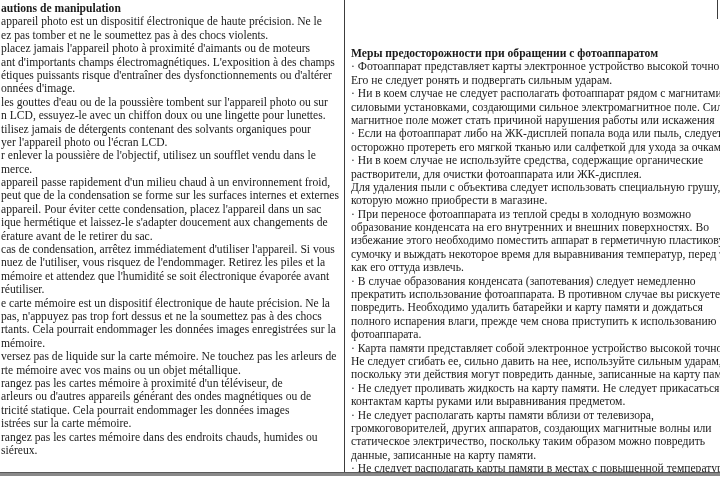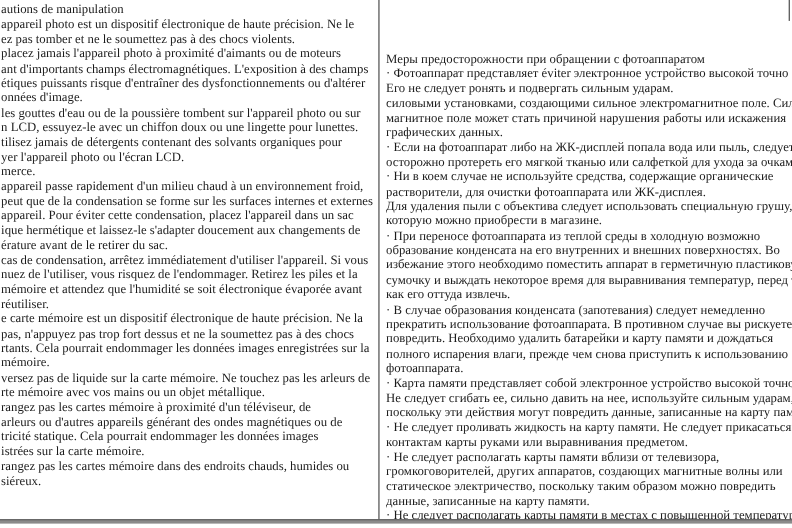--- a/index.html
+++ b/index.html
@@ -22,21 +22,21 @@
     font-size: 11.6px;
     overflow: hidden;
   }
   .col-left  { left: 1px;   width: 342px; height: 471px; }
   .col-right { left: 351px; width: 369px; height: 471px; margin-top: 45px; }
   .line {
     white-space: nowrap;
     height: 13.4px;
     line-height: 13.4px;
   }
-  .heading { font-weight: normal; }
+  .heading { font-weight: bold; }
   .divider {
     position: absolute;
     left: 344px;
     top: 0;
     width: 1px;
     height: 473px;
     background: #3c3c3c;
   }
   .bottom-border {
     position: absolute;
@@ -67,20 +67,21 @@
         <div class="line">appareil photo est un dispositif électronique de haute précision. Ne le</div>
         <div class="line">ez pas tomber et ne le soumettez pas à des chocs violents.</div>
         <div class="line">placez jamais l'appareil photo à proximité d'aimants ou de moteurs</div>
         <div class="line">ant d'importants champs électromagnétiques. L'exposition à des champs</div>
         <div class="line">étiques puissants risque d'entraîner des dysfonctionnements ou d'altérer</div>
         <div class="line">onnées d'image.</div>
         <div class="line">les gouttes d'eau ou de la poussière tombent sur l'appareil photo ou sur</div>
         <div class="line">n LCD, essuyez-le avec un chiffon doux ou une lingette pour lunettes.</div>
         <div class="line">tilisez jamais de détergents contenant des solvants organiques pour</div>
         <div class="line">yer l'appareil photo ou l'écran LCD.</div>
+        <div class="line">r enlever la poussière de l'objectif, utilisez un soufflet vendu dans le</div>
         <div class="line">merce.</div>
         <div class="line">appareil passe rapidement d'un milieu chaud à un environnement froid,</div>
         <div class="line">peut que de la condensation se forme sur les surfaces internes et externes</div>
         <div class="line">appareil. Pour éviter cette condensation, placez l'appareil dans un sac</div>
         <div class="line">ique hermétique et laissez-le s'adapter doucement aux changements de</div>
         <div class="line">érature avant de le retirer du sac.</div>
         <div class="line">cas de condensation, arrêtez immédiatement d'utiliser l'appareil. Si vous</div>
         <div class="line">nuez de l'utiliser, vous risquez de l'endommager. Retirez les piles et la</div>
         <div class="line">mémoire et attendez que l'humidité se soit électronique évaporée avant</div>
         <div class="line">réutiliser.</div>
@@ -97,25 +98,25 @@
         <div class="line">rangez pas les cartes mémoire dans des endroits chauds, humides ou</div>
         <div class="line">siéreux.</div>
       </div>
   </div>
 
   <div class="divider"></div>
 
   <div class="col col-right">
     <div class="line heading">Меры предосторожности при обращении с фотоаппаратом</div>
     <div>
-        <div class="line">· Фотоаппарат представляет éviter электронное устройство высокой точно</div>
+        <div class="line">· Фотоаппарат представляет карты электронное устройство высокой точно</div>
         <div class="line">Его не следует ронять и подвергать сильным ударам.</div>
+        <div class="line">· Ни в коем случае не следует располагать фотоаппарат рядом с магнитами</div>
         <div class="line">силовыми установками, создающими сильное электромагнитное поле. Сил</div>
         <div class="line">магнитное поле может стать причиной нарушения работы или искажения</div>
-        <div class="line">графических данных.</div>
         <div class="line">· Если на фотоаппарат либо на ЖК-дисплей попала вода или пыль, следует</div>
         <div class="line">осторожно протереть его мягкой тканью или салфеткой для ухода за очкам</div>
         <div class="line">· Ни в коем случае не используйте средства, содержащие органические</div>
         <div class="line">растворители, для очистки фотоаппарата или ЖК-дисплея.</div>
         <div class="line">Для удаления пыли с объектива следует использовать специальную грушу,</div>
         <div class="line">которую можно приобрести в магазине.</div>
         <div class="line">· При переносе фотоаппарата из теплой среды в холодную возможно</div>
         <div class="line">образование конденсата на его внутренних и внешних поверхностях. Во</div>
         <div class="line">избежание этого необходимо поместить аппарат в герметичную пластикову</div>
         <div class="line">сумочку и выждать некоторое время для выравнивания температур, перед т</div>

